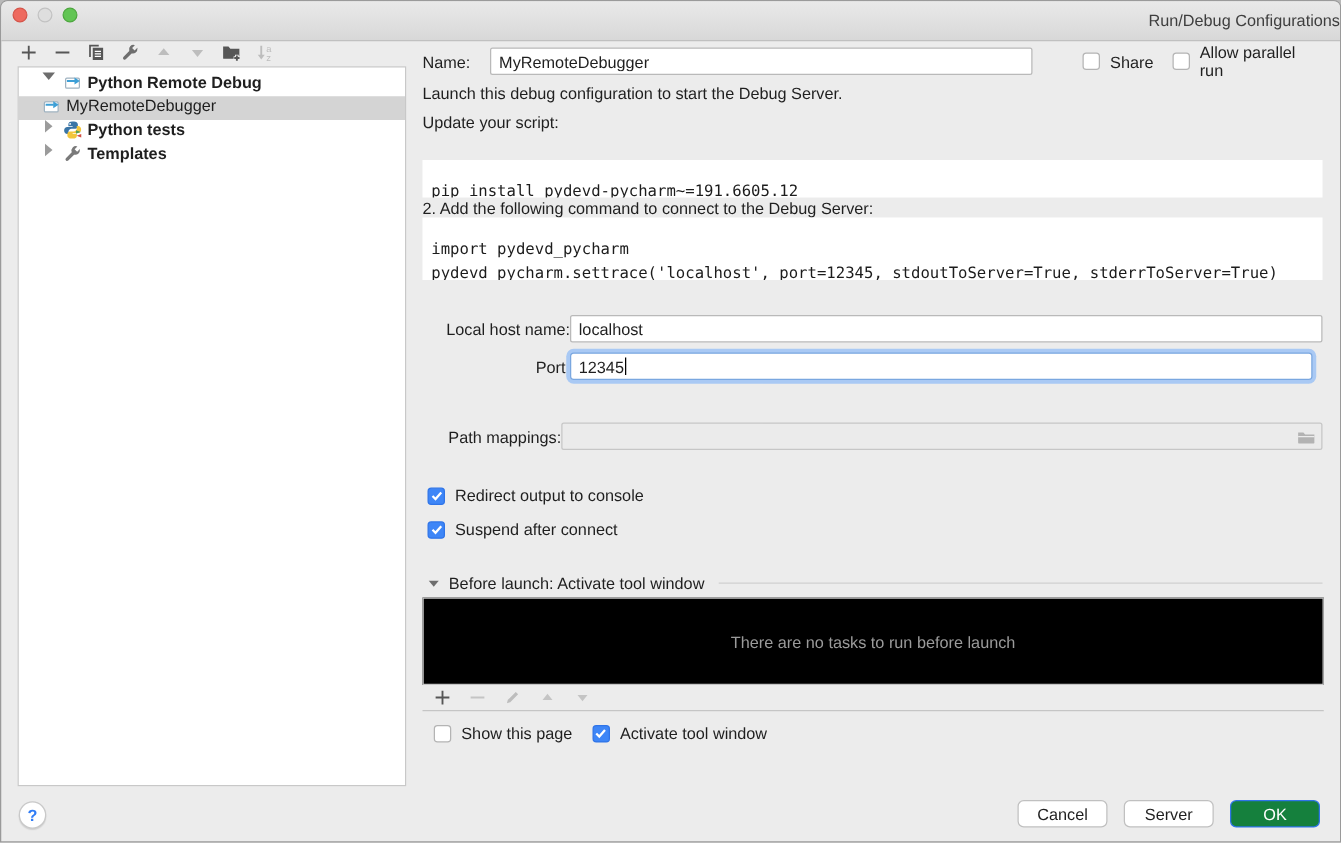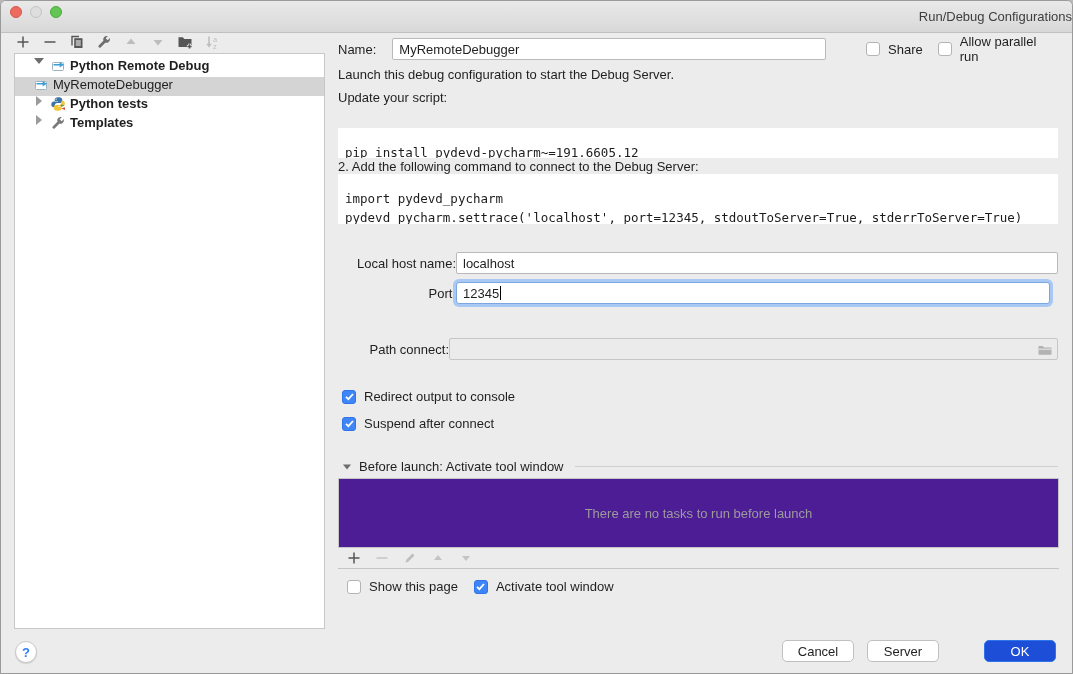--- a/index.html
+++ b/index.html
@@ -68,38 +68,38 @@
   
   .cb{width:14px;height:14px;border-radius:3px;flex:0 0 14px;
       display:inline-flex;align-items:center;justify-content:center;}
   .cb.off{background:#fff;border:1px solid #b4b4b4;}
   .cb.on{background:#3e86f7;border:1px solid #2f74e8;}
   .cb svg{display:block;}
   .cb-label{margin-left:8px;}
   
   .bl-header{display:flex;align-items:center;gap:7px;}
   .bl-header .hr{flex:1;border-top:1px solid #cfcfcf;margin-left:4px;}
-  .bl-box{background:#4c1d95;border:1px solid #c5c5c5;display:flex;align-items:center;justify-content:center;}
+  .bl-box{background:#000000;border:1px solid #c5c5c5;display:flex;align-items:center;justify-content:center;}
   .bl-empty{color:#9b9b9b;}
   .bl-toolbar{display:flex;align-items:center;gap:12px;border-bottom:1px solid #c5c5c5;padding-left:8px;}
   
   .help-btn{
     position:absolute;left:14px;bottom:10px;width:22px;height:22px;border-radius:50%;
     background:#fff;border:1px solid #c9c9c9;box-shadow:0 1px 1px rgba(0,0,0,.12);
     color:#2f7cf6;font-weight:bold;font-size:13px;
     display:flex;align-items:center;justify-content:center;
   }
   .footer-buttons{position:absolute;right:16px;bottom:11px;display:flex;gap:13px;}
   .btn{
     min-width:72px;height:22px;border-radius:5px;
     background:#fff;border:1px solid #c0c0c0;
     display:flex;align-items:center;justify-content:center;
     font:inherit;color:#1f1f1f;padding:0 12px;
   }
-  .btn.primary{background:#1d4ed8;border-color:#2f74e8;color:#fff;margin-left:32px;}
+  .btn.primary{background:#15803d;border-color:#2f74e8;color:#fff;}
 </style>
 </head>
 <body>
 
 <div class="window">
 
   <div class="titlebar">
     <div class="lights">
       <span class="light close"></span>
       <span class="light min"></span>
@@ -236,21 +236,21 @@
     </div>
     <div class="abs row" style="left:0;top:251px;width:720px;">
       <span class="lbl" style="width:118px;">Port:</span>
       <div class="input focusring" style="width:594px;">
         <span>12345</span>
           <span class="caret"></span>
       </div>
     </div>
 
     <div class="abs row" style="left:0;top:307px;width:720px;">
-      <span class="lbl" style="width:111px;">Path connect:</span>
+      <span class="lbl" style="width:111px;">Path mappings:</span>
       <div class="disabled-field" style="width:609px;">
         <span></span>
         <span class="folder-btn">
           <svg width="16" height="16">
             <path d="M1.5 4h4.2l1.4 1.6h7.4v6.6c0 .3-.2.5-.5.5H2c-.3 0-.5-.2-.5-.5V4z" fill="#b3b3b3"></path>
             <path d="M1.5 7.2h13" stroke="#ececec" stroke-width="1"></path>
           </svg>
         </span>
       </div>
     </div>

